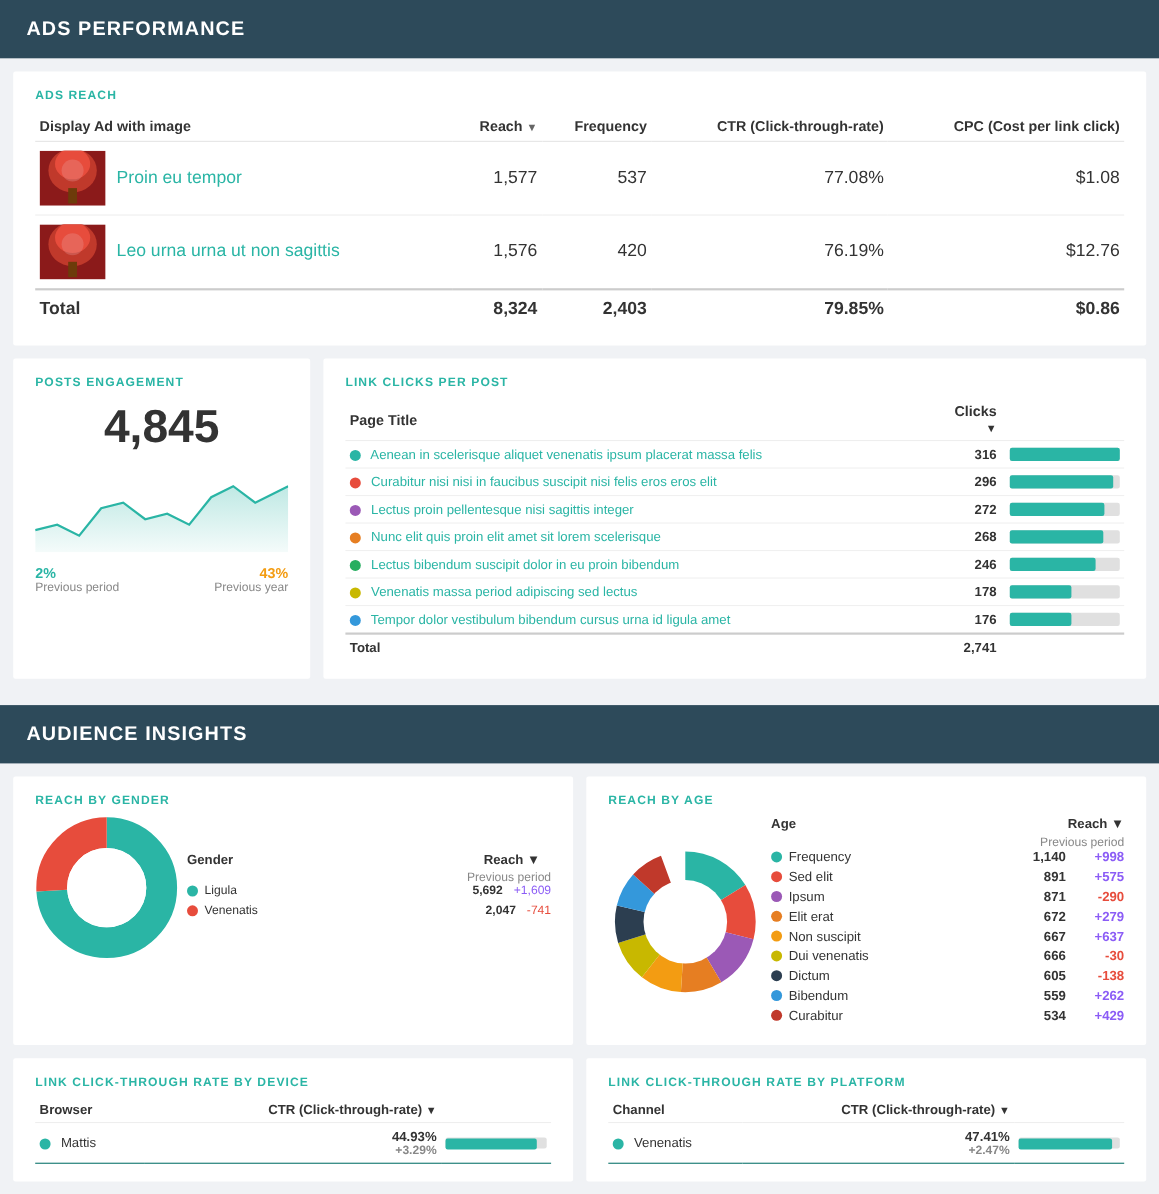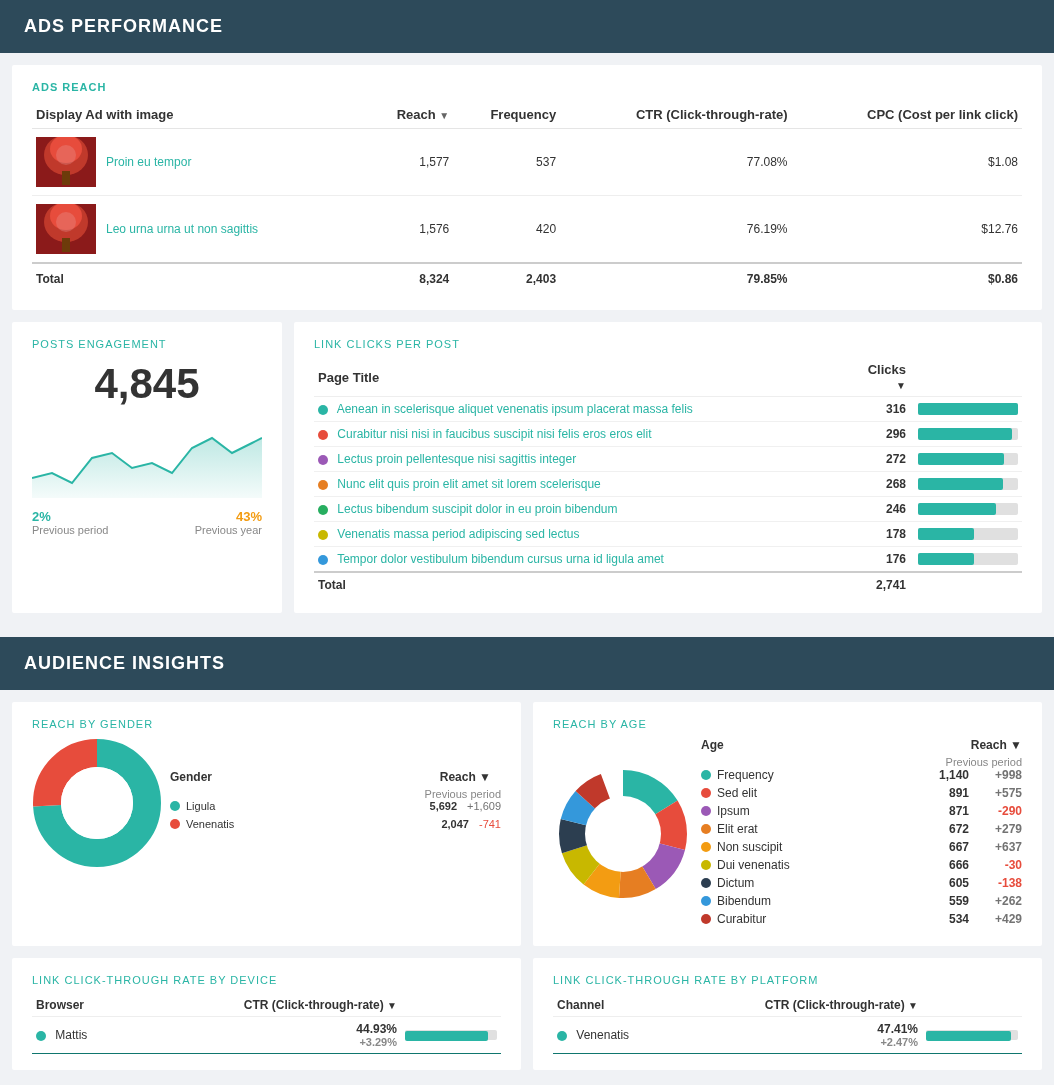--- a/index.html
+++ b/index.html
@@ -44,21 +44,21 @@
       padding: 6px 4px;
       border-bottom: 1px solid #e5e5e5;
       color: #333;
     }
     .ads-table th.right, .ads-table td.right {
       text-align: right;
     }
     .ads-table td {
       padding: 8px 4px;
       border-bottom: 1px solid #eee;
-      font-size: 12px;
+      font-size: 16px;
     }
     .ads-table tr.total-row td {
       font-weight: bold;
       border-top: 2px solid #ccc;
       border-bottom: none;
     }
     .ad-link { color: #2ab5a5; text-decoration: none; }
     .reach-arrow { font-size: 10px; color: #666; }
 
     
@@ -78,21 +78,21 @@
       background: #fff;
       border-radius: 2px;
       padding: 16px 20px;
       flex: 1;
       margin-left: 12px;
     }
 
     .section-label-teal {
       color: #2ab5a5;
       font-size: 11px;
-      font-weight: normal;
+      font-weight: bold;
       letter-spacing: 1px;
       margin-bottom: 8px;
     }
 
     .big-number {
       font-size: 42px;
       font-weight: bold;
       color: #333;
       text-align: center;
       margin: 10px 0;
@@ -201,21 +201,21 @@
     }
     .legend-row {
       display: flex;
       align-items: center;
       margin-bottom: 6px;
       font-size: 11px;
     }
     .legend-label { flex: 1; }
     .legend-val { font-weight: bold; margin-right: 10px; }
     .legend-prev { font-weight: normal; }
-    .prev-positive { color: #737373; }
+    .prev-positive { color: #8b5cf6; }
     .prev-negative { color: #e74c3c; }
 
     .gender-header, .age-header {
       display: flex;
       justify-content: space-between;
       font-size: 12px;
       font-weight: bold;
       margin-bottom: 4px;
       padding-right: 0;
     }

